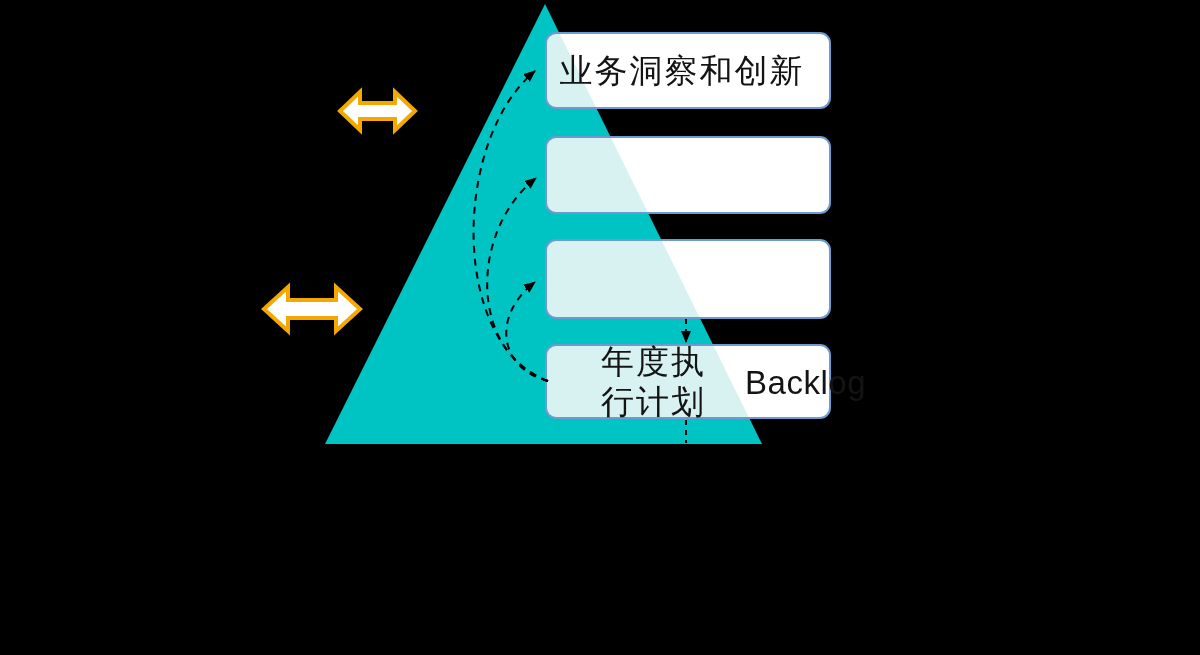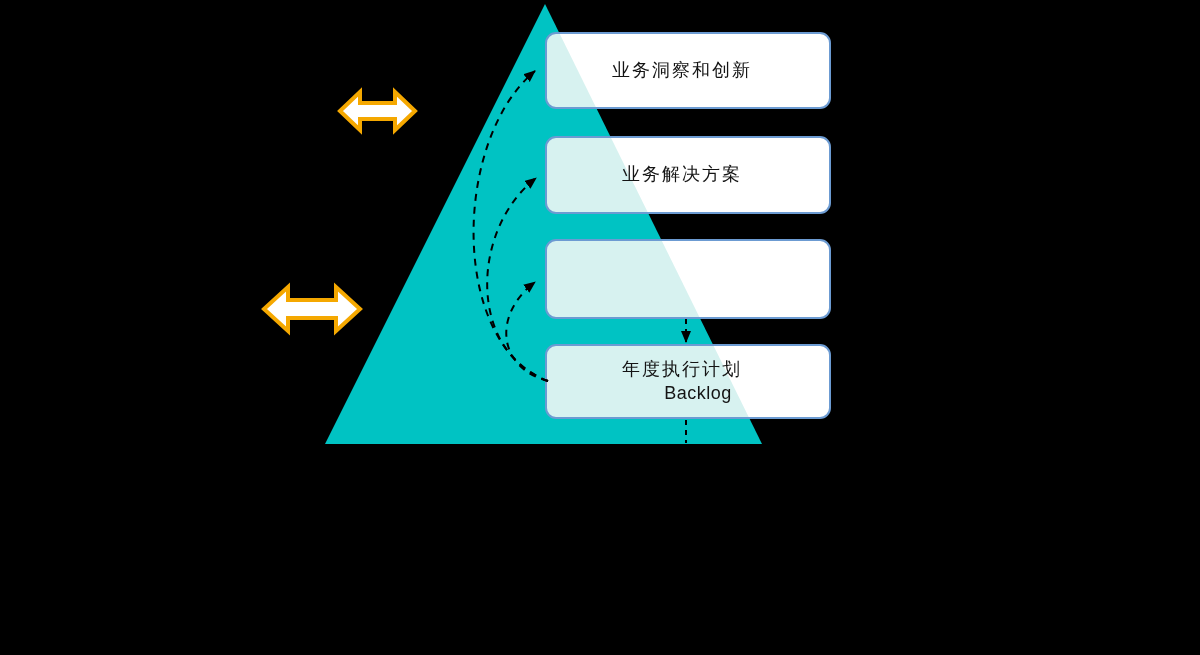--- a/index.html
+++ b/index.html
@@ -22,26 +22,27 @@
   }
   .box-label {
     position: absolute;
     left: 546px;
     width: 272px;
     display: flex;
     align-items: center;
     justify-content: center;
     text-align: center;
     color: #141414;
-    font-size: 18px;
+    font-size: 33px;
     letter-spacing: 2px;
     line-height: 1.2;
   }
   .box-label.two-line {
-    flex-direction: column;
+    flex-direction: row;
+    padding-left: 48px;
   }
   .box-label.two-line .sub {
     letter-spacing: 0.5px;
     margin-top: 2px;
     margin-left: 32px;
   }
 </style>
 </head>
 <body>
 
@@ -90,19 +91,18 @@
 
     <path d="M 548 381 C 450 345, 452 140, 535 71" fill="none" stroke="#000000" stroke-width="2" stroke-dasharray="7 6" marker-end="url(#ah)"></path>
     <path d="M 548 381 C 468 352, 470 230, 536 178" fill="none" stroke="#000000" stroke-width="2" stroke-dasharray="7 6" marker-end="url(#ah)"></path>
     <path d="M 548 381 C 498 368, 492 315, 535 282" fill="none" stroke="#000000" stroke-width="2" stroke-dasharray="7 6" marker-end="url(#ah)"></path>
 
     <polygon points="340,111 360,92 360,103 395,103 395,92 415,111 395,130 395,119 360,119 360,130" fill="#FFFFFF" stroke="#F5A800" stroke-width="4" stroke-linejoin="miter"></polygon>
     <polygon points="264,309 288,287 288,300 336,300 336,287 360,309 336,331 336,318 288,318 288,331" fill="#FFFFFF" stroke="#F5A800" stroke-width="4" stroke-linejoin="miter"></polygon>
   </svg>
 
   <div class="box-label" style="top:33px; height:75px;">业务洞察和创新</div>
-  <div class="box-label" style="top:137px; height:76px;">业务解决方案</div>
   <div class="box-label two-line" style="top:345px; height:73px;">
     <div>年度执行计划</div>
     <div class="sub">Backlog</div>
   </div>
 
 </div>
 
 </body></html>

